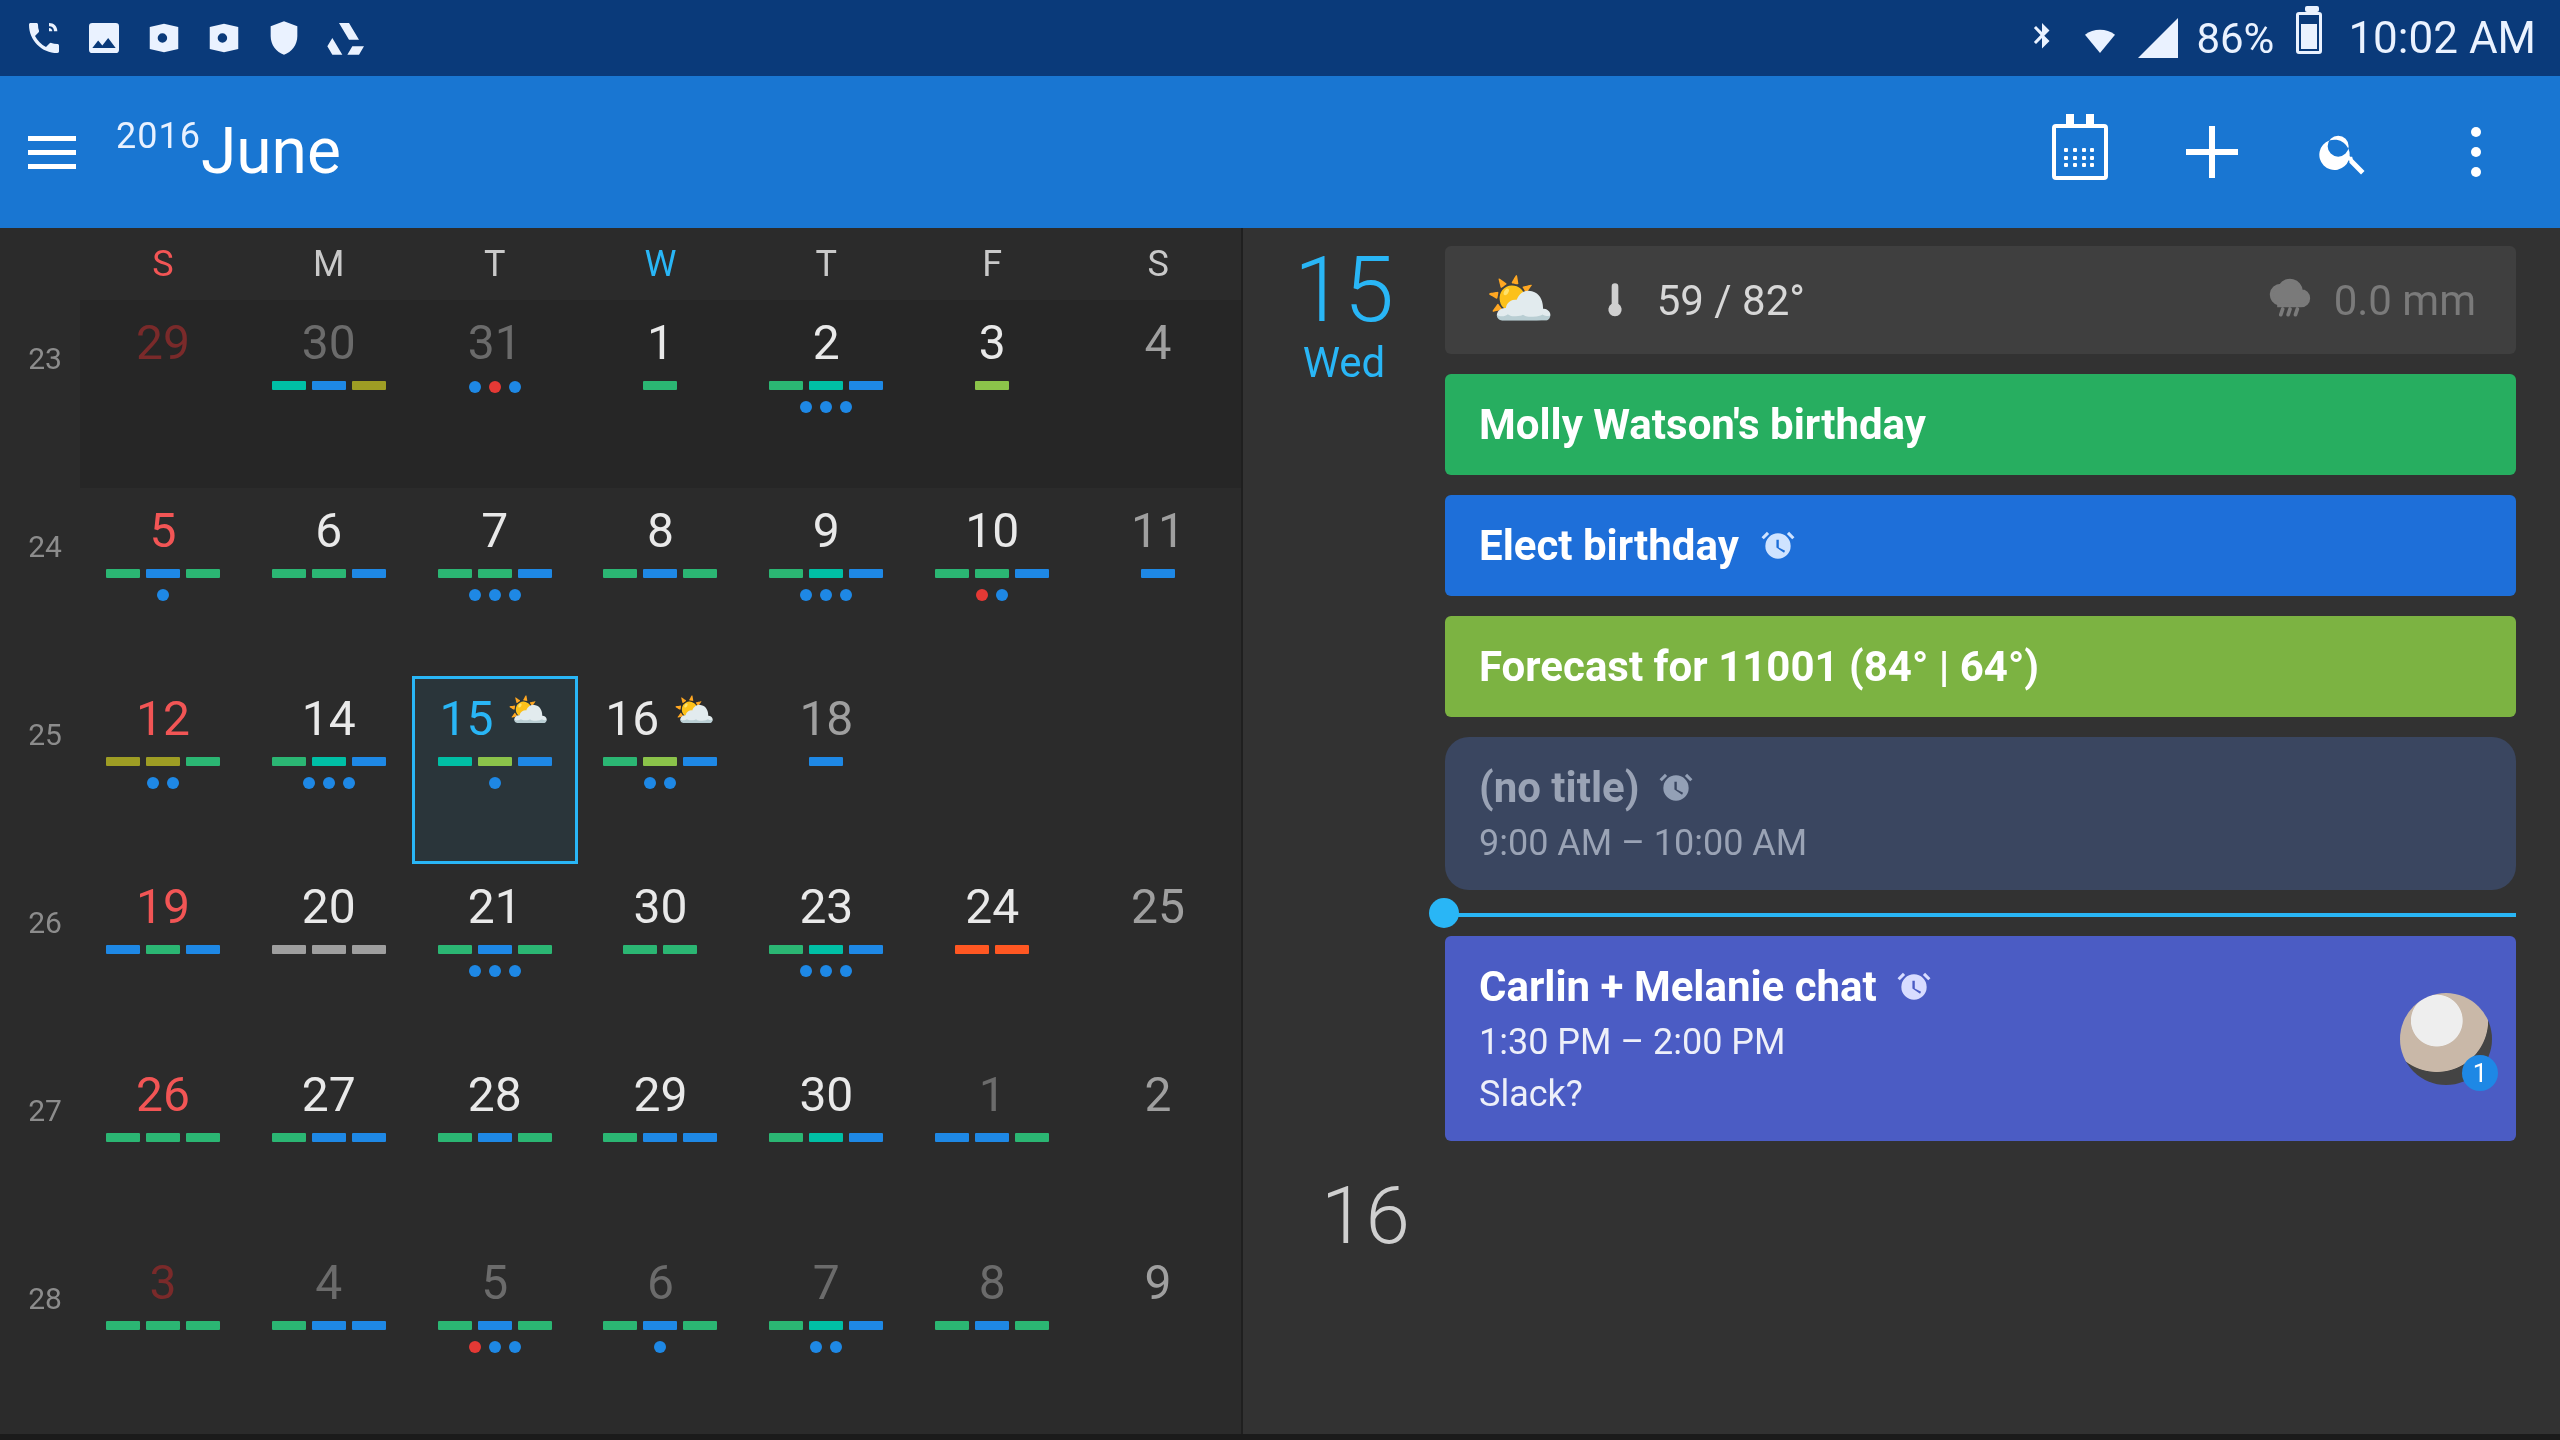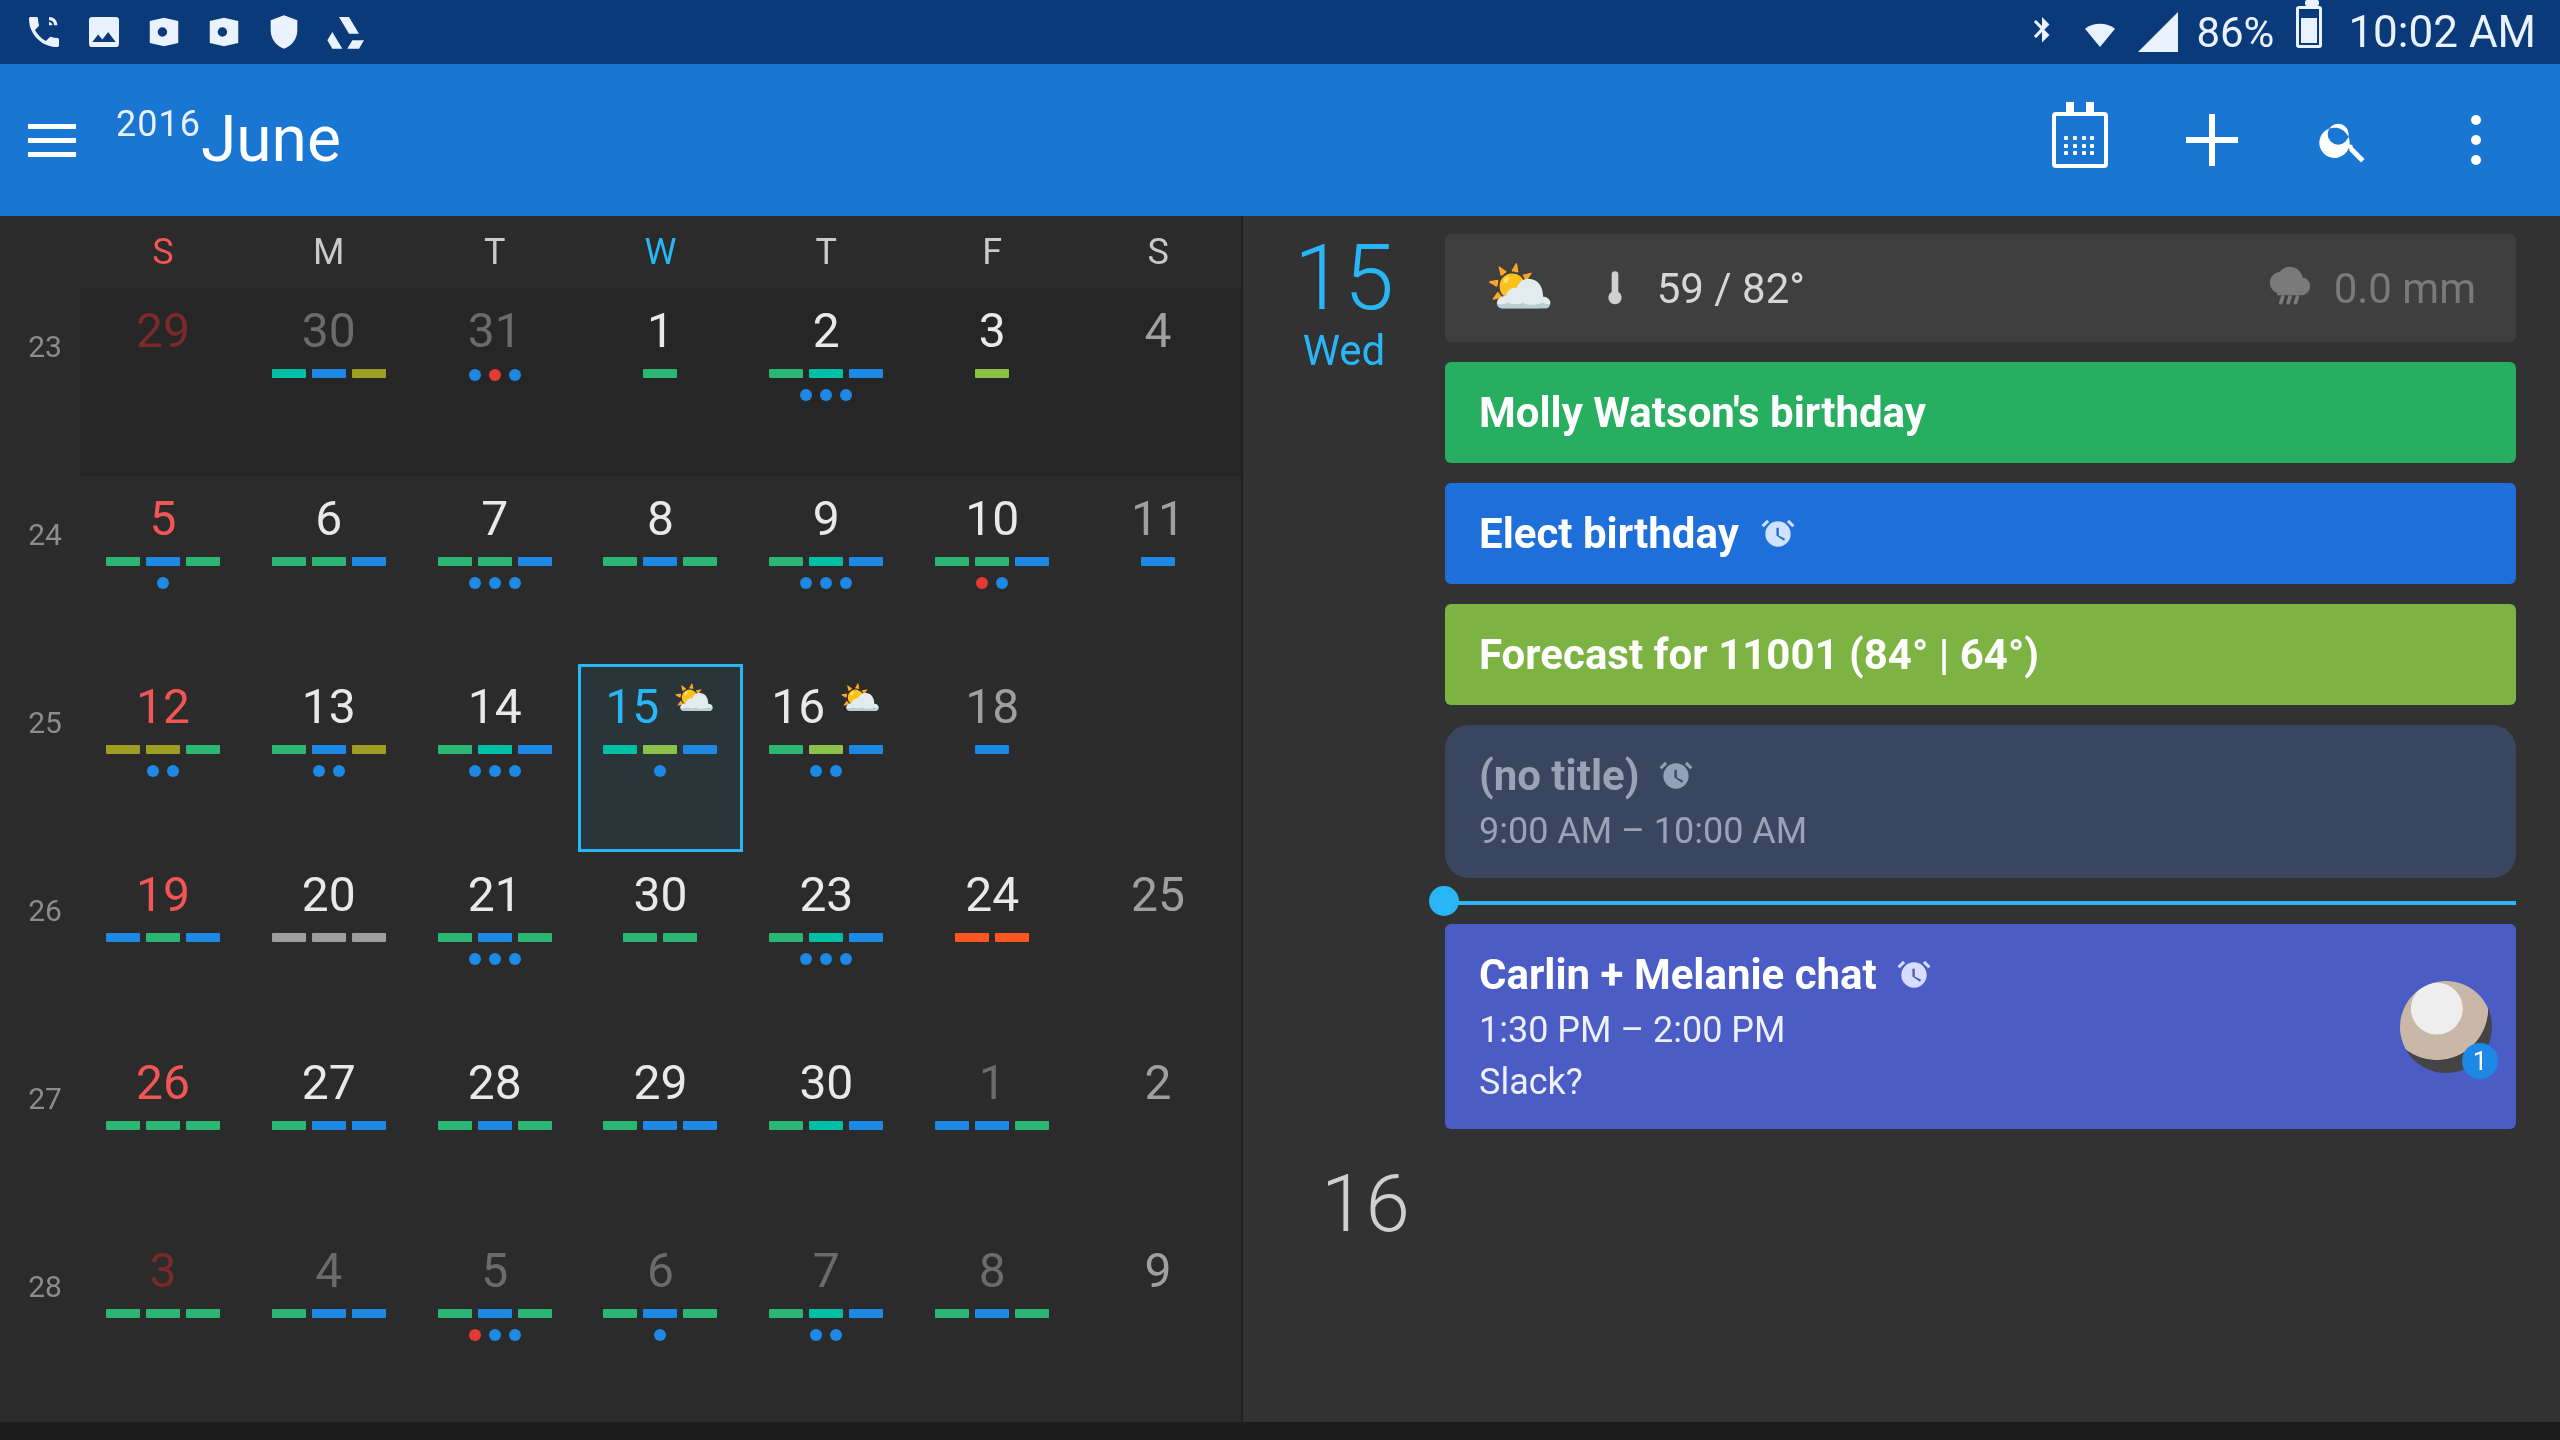--- a/index.html
+++ b/index.html
@@ -1,18 +1,18 @@
 <!DOCTYPE html>
 <html><head>
 <meta charset="utf-8">
 <style>
   * { box-sizing: border-box; margin: 0; padding: 0; }
   html, body { width: 2560px; height: 1440px; overflow: hidden; font-family: Roboto, "Segoe UI", Arial, sans-serif; background:#1b1b1b; color:#fff; }
   
-  .statusbar { height: 64px; background:#0a3a7a; display:flex; align-items:center; padding:0 24px; font-size:42px; font-weight:400; color:#eaf2ff; }
+  .statusbar { height: 76px; background:#0a3a7a; display:flex; align-items:center; padding:0 24px; font-size:42px; font-weight:400; color:#eaf2ff; }
   .statusbar .left-icons { display:flex; gap:20px; align-items:center; }
   .statusbar .spacer { flex:1; }
   .statusbar .right { display:flex; align-items:center; gap:18px; }
   .statusbar .ico { width:40px; height:40px; display:flex; align-items:center; justify-content:center; }
   .statusbar svg { fill:#eaf2ff; }
   .battery-shell { display:inline-block; width:26px; height:42px; border:3px solid #eaf2ff; border-radius:3px; position:relative; margin-left:4px;}
   .battery-shell::before { content:""; position:absolute; top:-9px; left:6px; width:14px; height:6px; background:#eaf2ff; border-radius:2px;}
   .battery-shell .fill { position:absolute; left:2px; right:2px; bottom:2px; height:70%; background:#eaf2ff;}
   .signal { position:relative; width:40px; height:40px; overflow:hidden;}
   .signal::before { content:""; position:absolute; right:0; bottom:0; border-style:solid; border-width:0 0 40px 40px; border-color:transparent transparent #eaf2ff transparent;}
@@ -385,34 +385,20 @@
               <span class="c-olive"></span>
               <span class="c-green"></span>
             </div>
             <div class="dots">
               <span class="c-blue"></span>
               <span class="c-blue"></span>
             </div>
           </div>
           <div class="daycell">
             <div class="daynum">
-              <span>13</span>
-            </div>
-            <div class="bars">
-              <span class="c-green"></span>
-              <span class="c-blue"></span>
-              <span class="c-olive"></span>
-            </div>
-            <div class="dots">
-              <span class="c-blue"></span>
-              <span class="c-blue"></span>
-            </div>
-          </div>
-          <div class="daycell">
-            <div class="daynum">
               <span>14</span>
             </div>
             <div class="bars">
               <span class="c-green"></span>
               <span class="c-teal"></span>
               <span class="c-blue"></span>
             </div>
             <div class="dots">
               <span class="c-blue"></span>
               <span class="c-blue"></span>

